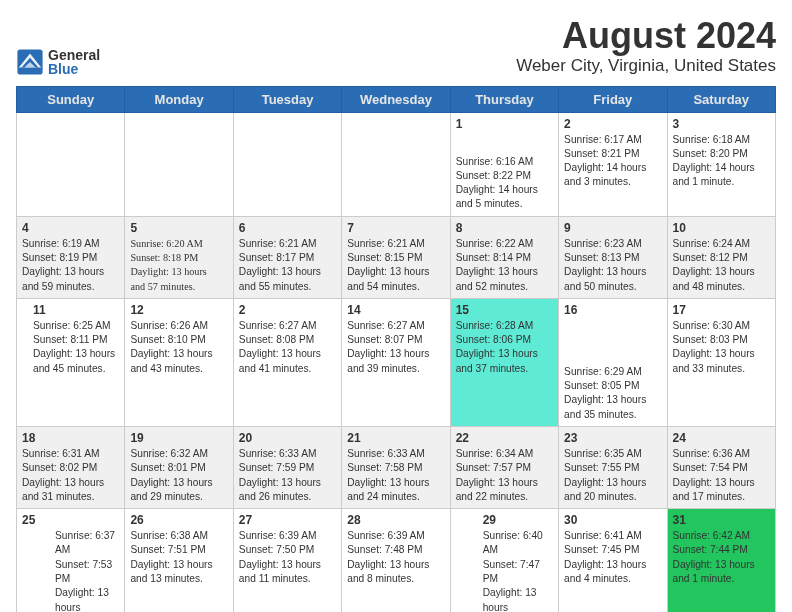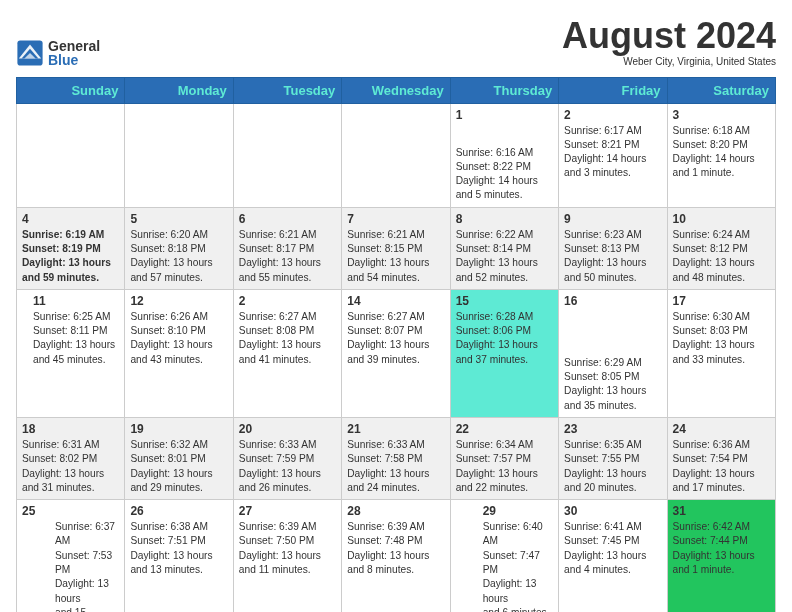--- a/index.html
+++ b/index.html
@@ -48,32 +48,32 @@
       text-align: right;
       margin-left: 23px;
     }
     .main-title {
       font-size: 36px;
       font-weight: bold;
       color: #333;
       line-height: 1.1;
     }
     .subtitle {
-      font-size: 10px;
+      font-size: 17px;
       color: #333;
     }
     .calendar {
       width: 100%;
       border-collapse: collapse;
       border: 1px solid #ccc;
     }
     .calendar th {
       background-color: #2a6db5;
-      color: #5eead4;
-      text-align: right;
+      color: #e5e5e5;
+      text-align: center;
       padding: 5px 6px;
       font-size: 13px;
       border: 1px solid #2060a0;
     }
     .calendar td {
       vertical-align: top;
       border: 1px solid #ccc;
       padding: 4px 5px;
       width: calc(100% / 7);
       min-height: 80px;
@@ -161,28 +161,28 @@
             <span class="day-num">3</span>
             <div class="day-info" style="white-space: pre-line;">Sunrise: 6:18 AM
 Sunset: 8:20 PM
 Daylight: 14 hours
 and 1 minute.</div>
           </td>
         </tr>
         <tr>
           <td style="background: rgb(240, 240, 240);">
             <span class="day-num">4</span>
-            <div class="day-info" style="white-space: pre-line; font-weight: bold;">Sunrise: 6:19 AM
+            <div class="day-info" style="white-space: pre-line;">Sunrise: 6:19 AM
 Sunset: 8:19 PM
 Daylight: 13 hours
 and 59 minutes.</div>
           </td>
           <td style="background: rgb(240, 240, 240);">
             <span class="day-num">5</span>
-            <div class="day-info" style="white-space: pre-line;">Sunrise: 6:20 AM
+            <div class="day-info" style="white-space: pre-line; font-family: Liberation Serif, serif;">Sunrise: 6:20 AM
 Sunset: 8:18 PM
 Daylight: 13 hours
 and 57 minutes.</div>
           </td>
           <td style="background: rgb(240, 240, 240);">
             <span class="day-num">6</span>
             <div class="day-info" style="white-space: pre-line;">Sunrise: 6:21 AM
 Sunset: 8:17 PM
 Daylight: 13 hours
 and 55 minutes.</div>

